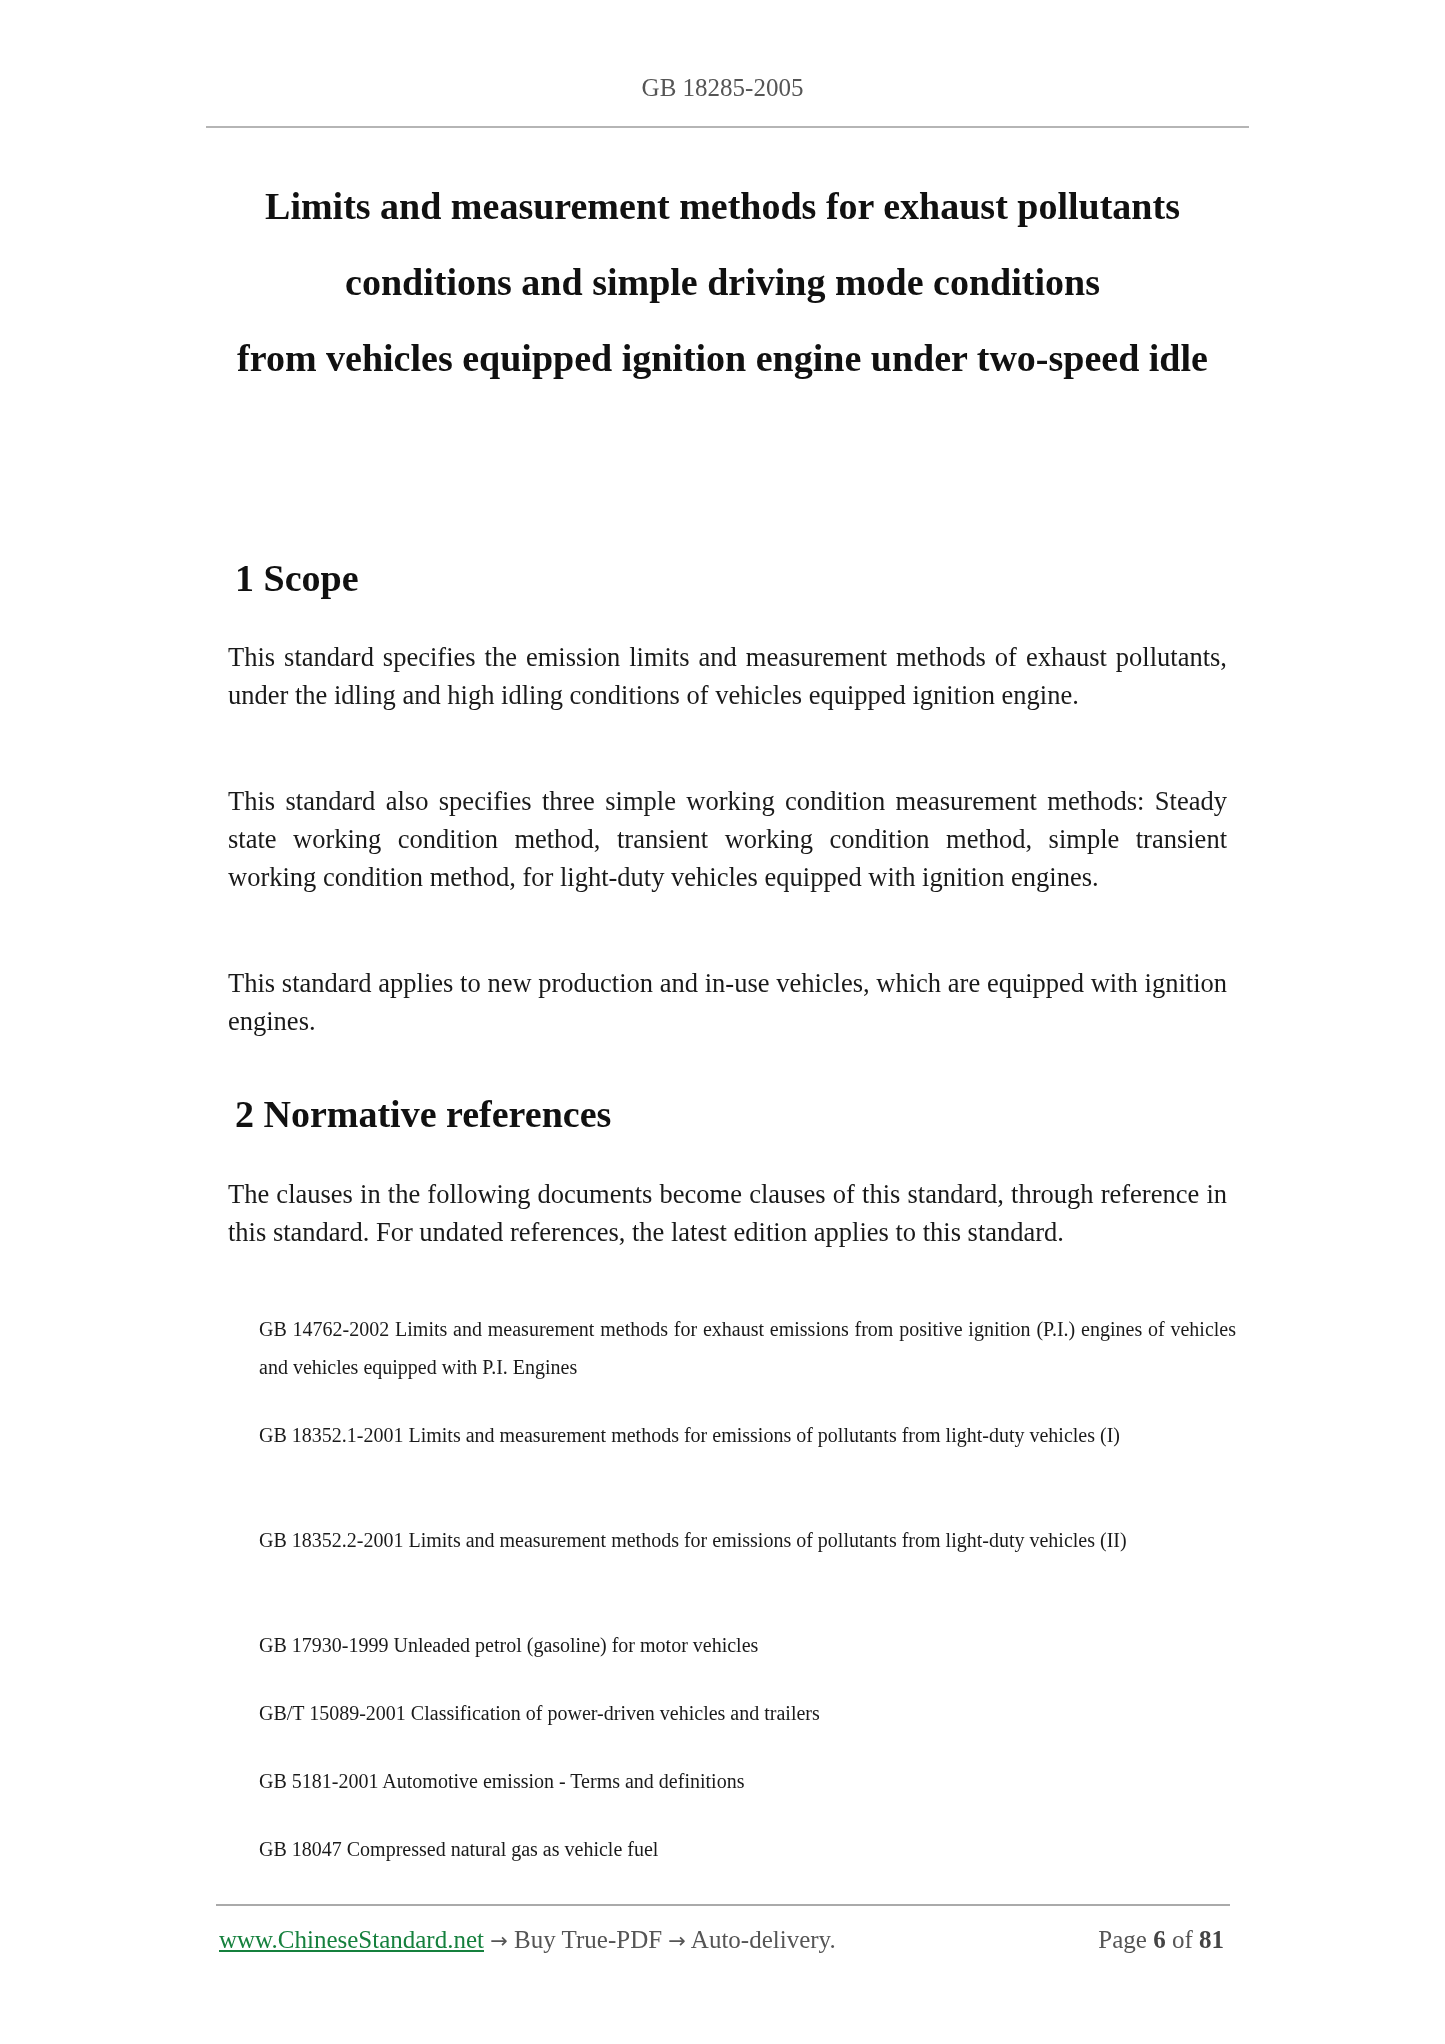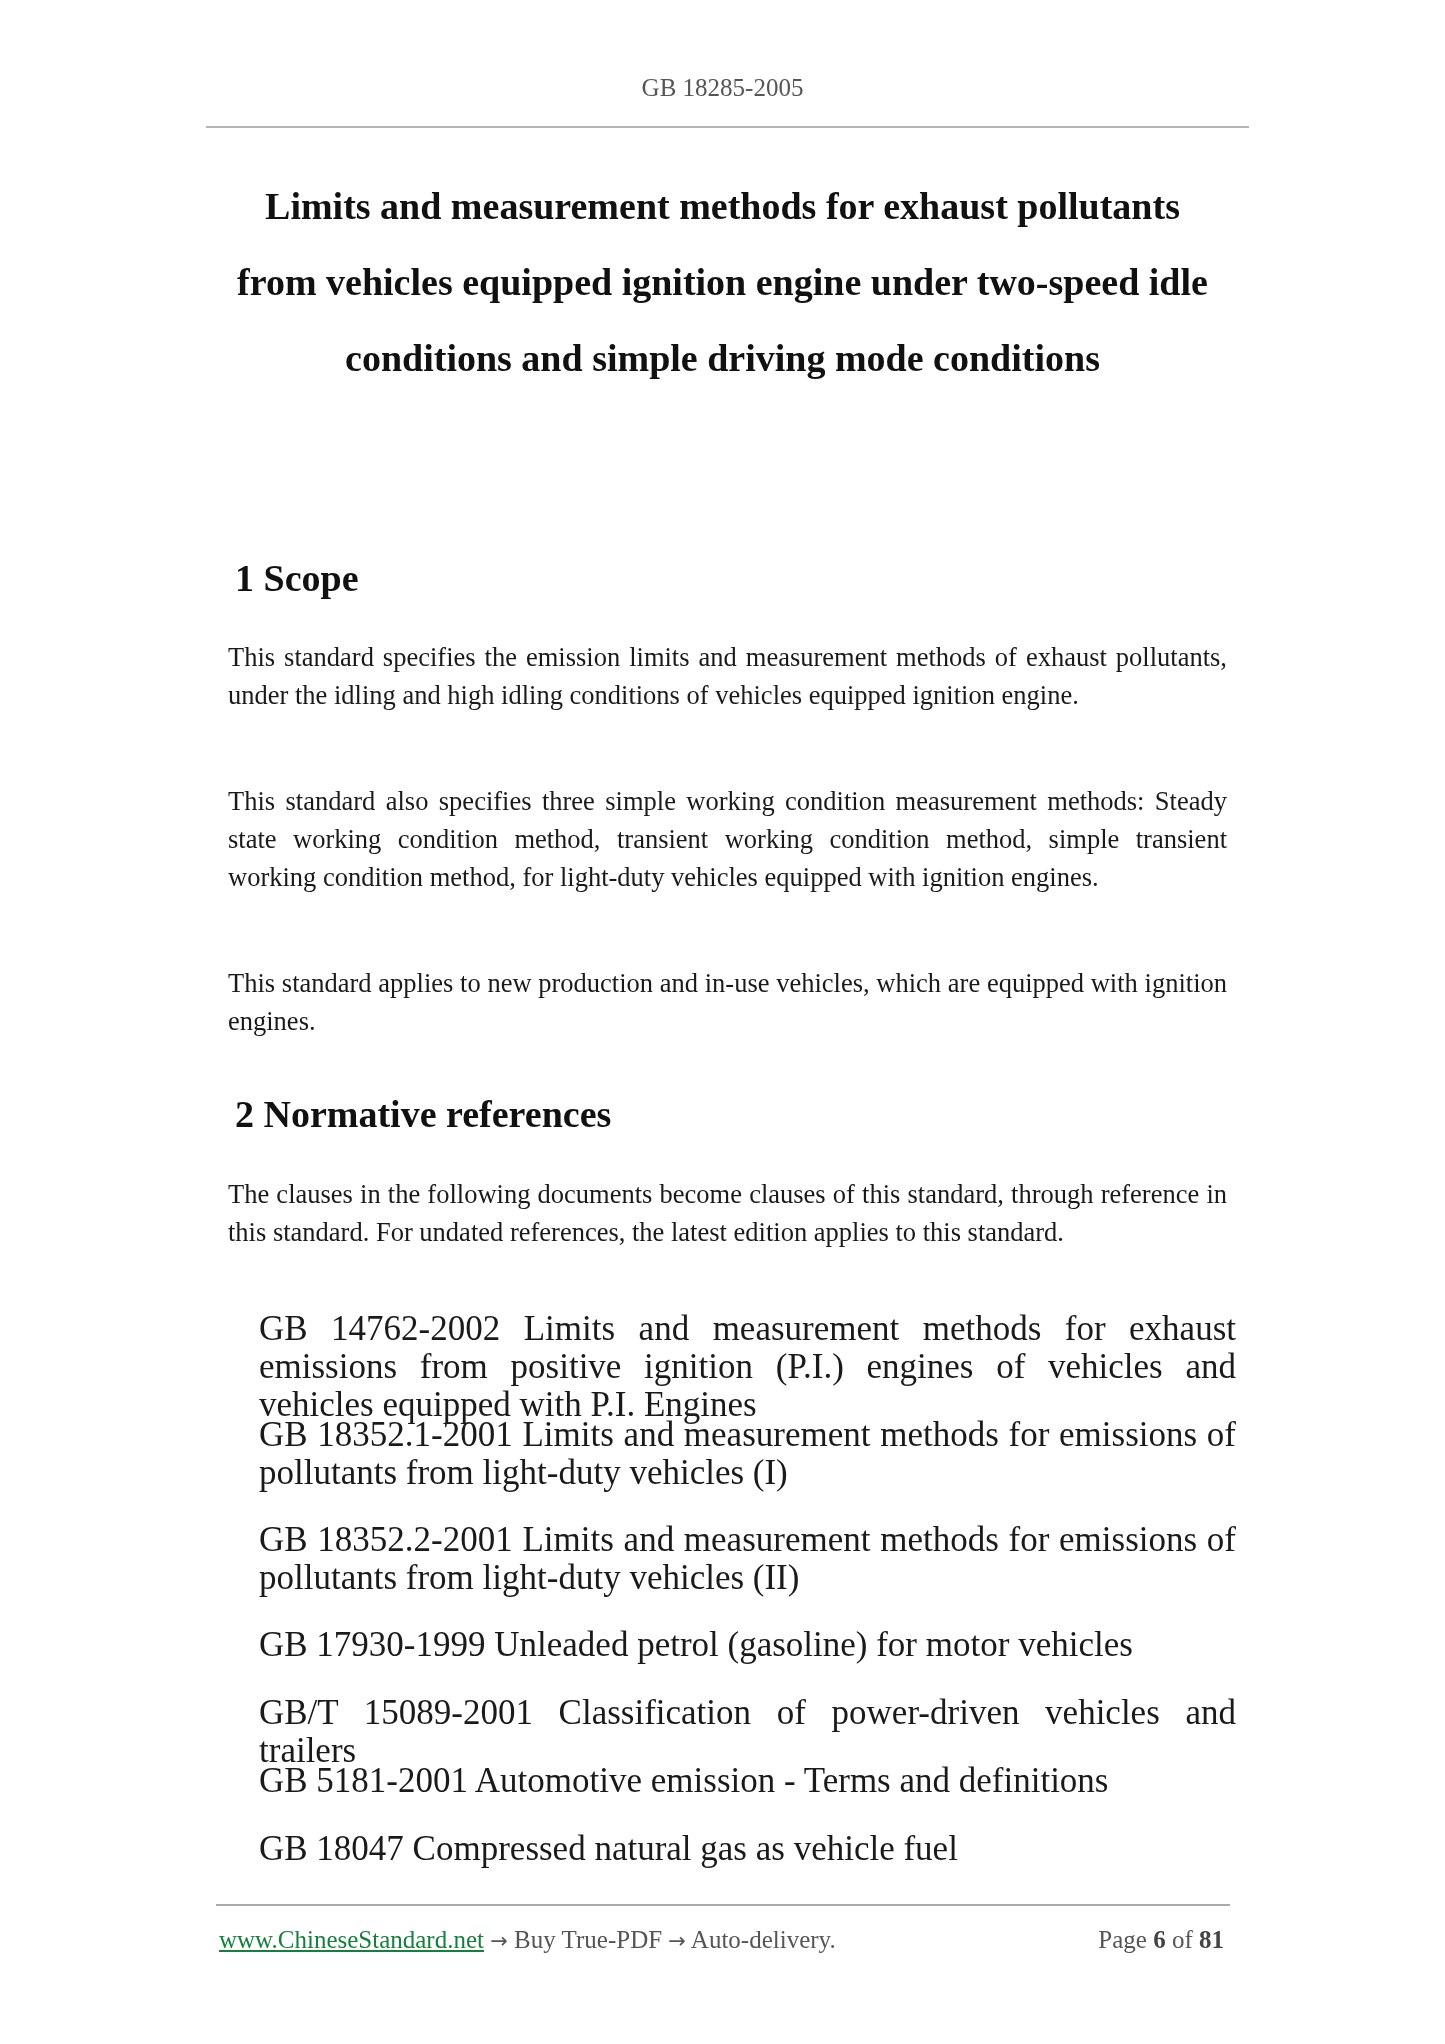--- a/index.html
+++ b/index.html
@@ -7,38 +7,38 @@
          font-family: "Liberation Serif", "DejaVu Serif", serif; color: #111; }
   .page-header { position: absolute; top: 74px; left: 0; width: 1445px; text-align: center;
                  font-size: 25px; color: #555; }
   .header-rule { position: absolute; top: 126px; left: 206px; width: 1043px; height: 2px; background: #b5b5b5; }
   .title { position: absolute; top: 168px; left: 200px; width: 1045px; text-align: center;
            font-weight: bold; font-size: 38px; line-height: 76px; color: #111; }
   .content { position: absolute; left: 219px; width: 1017px; }
   .h1 { font-weight: bold; font-size: 38px; margin: 16px; line-height: 44px; color: #111; }
   .para { font-size: 26.5px; line-height: 38px; text-align: justify; margin: 9px; color: #1a1a1a; }
   .refs { position: absolute; left: 259px; width: 977px; }
-  .ref { font-size: 35px; line-height: 38px; text-align: justify; margin: 0; color: #1a1a1a; }
+  .ref { font-size: 20px; line-height: 38px; text-align: justify; margin: 0; color: #1a1a1a; }
   .footer-rule { position: absolute; top: 1904px; left: 216px; width: 1014px; height: 2px; background: #aaaaaa; }
   .footer-left { position: absolute; top: 1926px; left: 219px; font-size: 25px; color: #555; }
   .footer-left .link { text-decoration: underline; color: #15803d; }
   .footer-right { position: absolute; top: 1926px; right: 221px; font-size: 25px; color: #555; margin-left: 40px; }
   .footer-right b { color: #444; }
   .arrow { font-family: "DejaVu Sans", sans-serif; font-size: 21px; }
 </style>
 </head>
 <body>
 
 <div class="page-header">GB 18285-2005</div>
 <div class="header-rule"></div>
 
 <div class="title">
   <div>Limits and measurement methods for exhaust pollutants</div>
+  <div>conditions and simple driving mode conditions</div>
   <div>from vehicles equipped ignition engine under two-speed idle</div>
-  <div>conditions and simple driving mode conditions</div>
 </div>
 
 <div class="content" style="top:540px;">
   <h1 class="h1">1 Scope</h1>
 </div>
 <div class="content" style="top:629px;">
   <p class="para">This standard specifies the emission limits and measurement methods of exhaust pollutants, under the idling and high idling conditions of vehicles equipped ignition engine.</p>
 </div>
 <div class="content" style="top:773px;">
   <p class="para">This standard also specifies three simple working condition measurement methods: Steady state working condition method, transient working condition method, simple transient working condition method, for light-duty vehicles equipped with ignition engines.</p>

